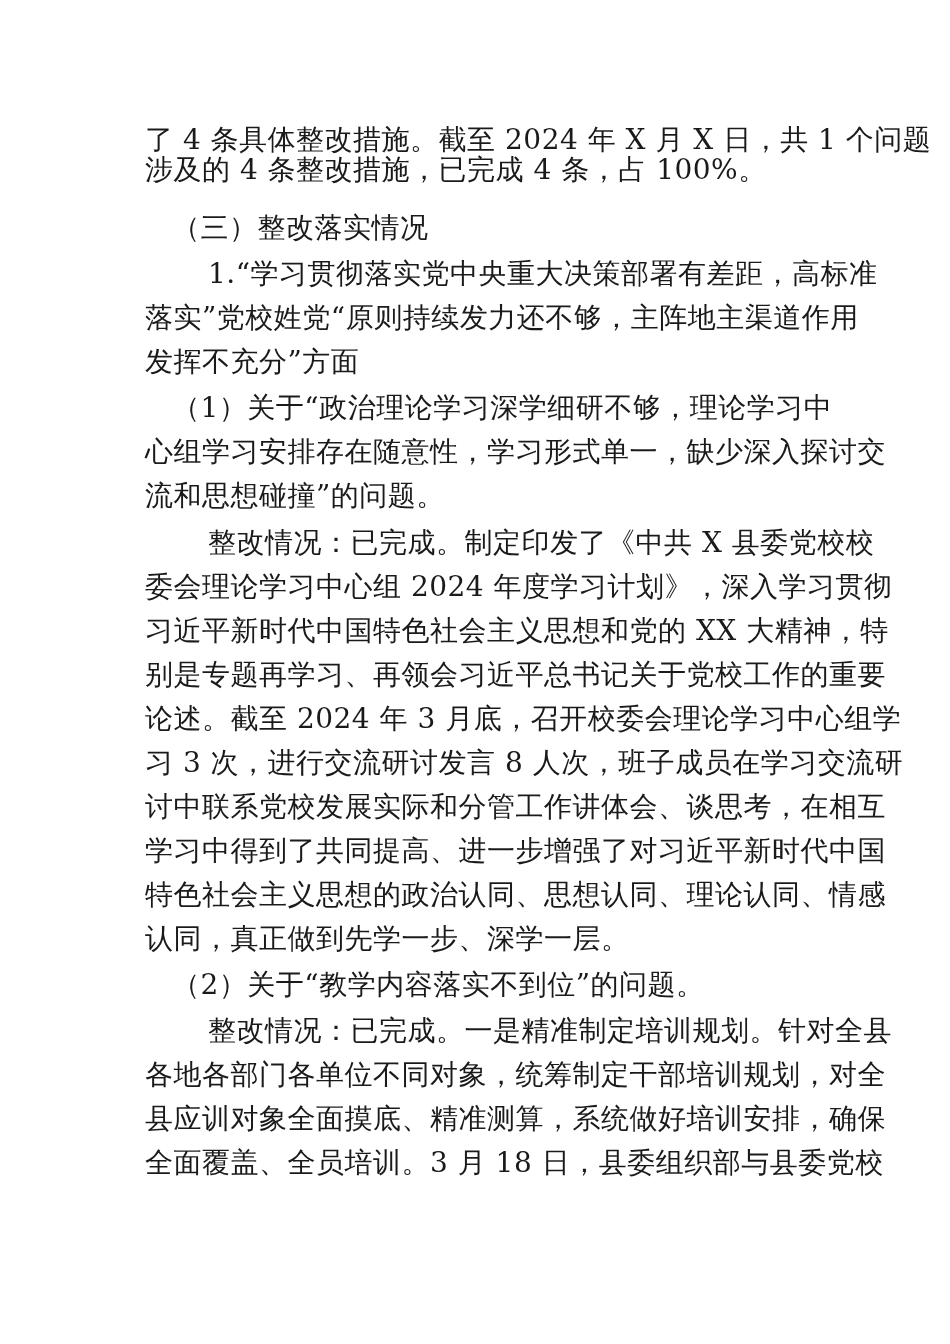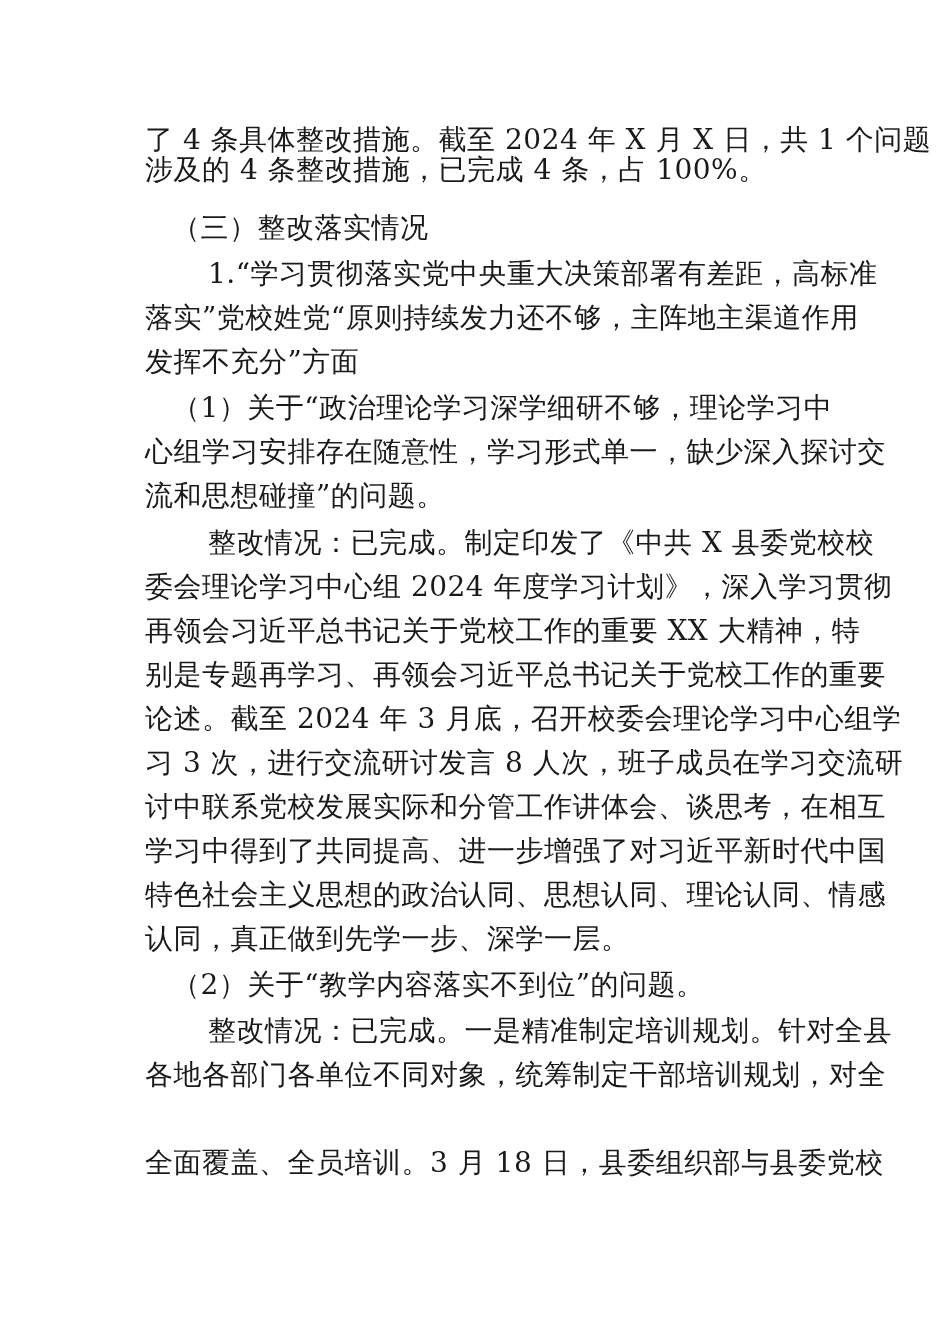--- a/index.html
+++ b/index.html
@@ -24,25 +24,26 @@
   <div class="line last" style="top:148px">涉及的 4 条整改措施，已完成 4 条，占 100%。</div>
   <div class="line indent2 last" style="top:206px">（三）整改落实情况</div>
   <div class="line indent" style="top:252px">1.“学习贯彻落实党中央重大决策部署有差距，高标准</div>
   <div class="line" style="top:296px">落实”党校姓党“原则持续发力还不够，主阵地主渠道作用</div>
   <div class="line last" style="top:340px">发挥不充分”方面</div>
   <div class="line indent2" style="top:386px">（1）关于“政治理论学习深学细研不够，理论学习中</div>
   <div class="line last" style="top:474px">流和思想碰撞”的问题。</div>
   <div class="line" style="top:430px">心组学习安排存在随意性，学习形式单一，缺少深入探讨交</div>
   <div class="line indent" style="top:521px">整改情况：已完成。制定印发了《中共 X 县委党校校</div>
   <div class="line" style="top:565px">委会理论学习中心组 2024 年度学习计划》，深入学习贯彻</div>
-  <div class="line" style="top:609px">再领会习近平总书记关于党校工作的重要 XX 大精神，特</div>
+  <div class="line" style="top:609px">习近平新时代中国特色社会主义思想和党的 XX 大精神，特</div>
   <div class="line" style="top:653px">别是专题再学习、再领会习近平总书记关于党校工作的重要</div>
   <div class="line" style="top:697px">论述。截至 2024 年 3 月底，召开校委会理论学习中心组学</div>
   <div class="line" style="top:741px">习 3 次，进行交流研讨发言 8 人次，班子成员在学习交流研</div>
   <div class="line" style="top:785px">讨中联系党校发展实际和分管工作讲体会、谈思考，在相互</div>
   <div class="line" style="top:873px">特色社会主义思想的政治认同、思想认同、理论认同、情感</div>
   <div class="line" style="top:829px">学习中得到了共同提高、进一步增强了对习近平新时代中国</div>
   <div class="line last" style="top:917px">认同，真正做到先学一步、深学一层。</div>
   <div class="line indent2 last" style="top:963px">（2）关于“教学内容落实不到位”的问题。</div>
   <div class="line indent" style="top:1009px">整改情况：已完成。一是精准制定培训规划。针对全县</div>
   <div class="line" style="top:1053px">各地各部门各单位不同对象，统筹制定干部培训规划，对全</div>
+  <div class="line" style="top:1097px">县应训对象全面摸底、精准测算，系统做好培训安排，确保</div>
   <div class="line" style="top:1141px">全面覆盖、全员培训。3 月 18 日，县委组织部与县委党校</div>
 </div>
 
 </body></html>

